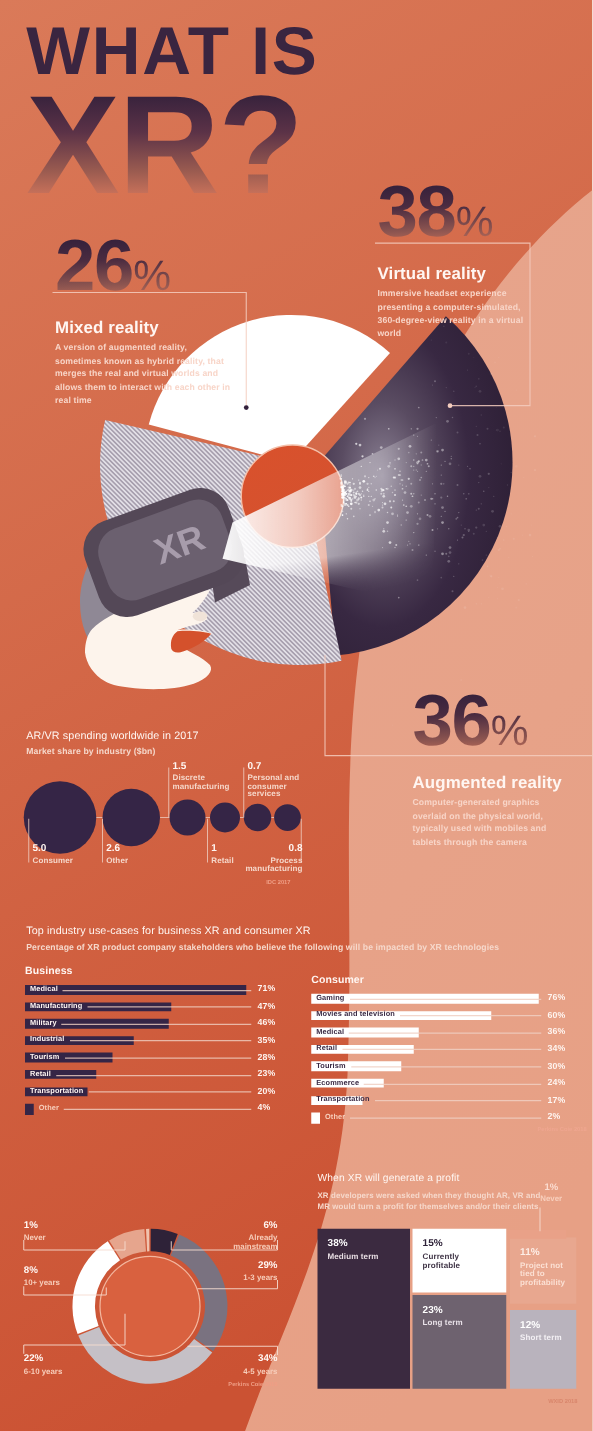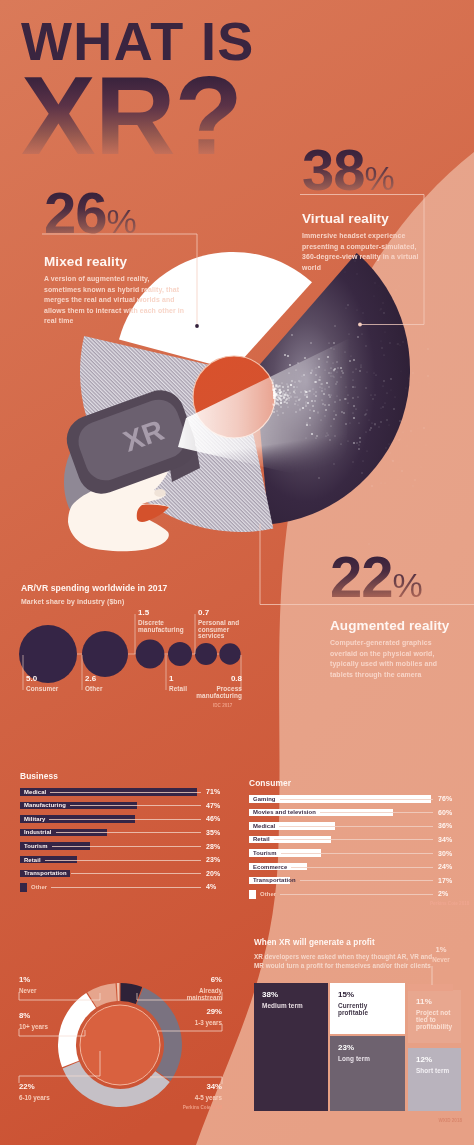--- a/index.html
+++ b/index.html
@@ -3,21 +3,21 @@
 <meta charset="utf-8">
 <style>
   *{box-sizing:border-box;margin:0;padding:0}
   html,body{width:474px;height:1145px}
   body{font-family:"Liberation Sans",sans-serif;overflow:hidden}
   .page{position:relative;width:474px;height:1145px;overflow:hidden}
   svg.bg,svg.conn,svg.ill{position:absolute;left:0;top:0;width:474px;height:1145px}
   svg.conn{z-index:3;pointer-events:none}
   svg.chartA{position:absolute;left:0;top:0;width:474px;height:1145px;z-index:3}
   .sec{position:absolute;z-index:4}
-  .sectitle{font-size:8.6px;font-weight:700;color:#fff6f2;letter-spacing:0.1px}
+  .sectitle{font-size:8.6px;font-weight:400;color:#fff6f2;letter-spacing:0.1px}
   .secsub{font-size:6.9px;font-weight:700;color:#f6d8cb;letter-spacing:0.1px;margin-top:5px}
   .secA{left:21px;top:583px}
   svg.chartD{position:absolute;left:0;top:0;width:474px;height:1145px;z-index:4}
   .secD{left:254px;top:938px;width:200px}
   .secD .sectitle{font-size:8.2px}
   .secD .secsub{margin-top:5px;width:182px;font-size:6.3px;line-height:9.4px}
   .tmap{position:absolute;left:0;top:0;z-index:4}
   .tcell{position:absolute;padding:7px 0 0 8px}
   .tcell .tv{display:block;font-size:8px;font-weight:700;letter-spacing:0.1px}
   .tcell .tn{display:block;font-size:6.4px;font-weight:700;margin-top:3px;letter-spacing:0.1px}
@@ -643,21 +643,21 @@
     <div class="sttl">Mixed reality</div>
     <div class="sdesc">A version of augmented reality, sometimes known as hybrid reality, that merges the real and virtual worlds and allows them to interact with each other in real time</div>
   </div>
   <div class="stat s38">
     <div class="bignum"><span class="num">38</span><span class="sym">%</span></div>
     <div class="rule"></div>
     <div class="sttl">Virtual reality</div>
     <div class="sdesc">Immersive headset experience presenting a computer-simulated, 360-degree-view reality in a virtual world</div>
   </div>
   <div class="stat s36">
-    <div class="bignum"><span class="num">22</span><span class="sym">%</span></div>
+    <div class="bignum"><span class="num">36</span><span class="sym">%</span></div>
     <div class="rule"></div>
     <div class="sttl">Augmented reality</div>
     <div class="sdesc">Computer-generated graphics overlaid on the physical world, typically used with mobiles and tablets through the camera</div>
   </div>
 
 <div class="sec secA">
   <div class="sectitle">AR/VR spending worldwide in 2017</div>
   <div class="secsub">Market share by industry ($bn)</div>
 </div>
 <svg class="chartA" viewBox="0 0 474 1145">
@@ -698,20 +698,24 @@
     </div>
 <div class="blab bl4">
       <span class="bv">0.7</span>
       <span class="bn">Personal and consumer services</span>
     </div>
 <div class="blab bl5">
       <span class="bv">0.8</span>
       <span class="bn">Process manufacturing</span>
     </div>
 <div class="srcA">IDC 2017</div>
+<div class="sec secB">
+  <div class="sectitle">Top industry use-cases for business XR and consumer XR</div>
+  <div class="secsub">Percentage of XR product company stakeholders who believe the following will be impacted by XR technologies</div>
+</div>
 <div class="barcol barB">
   <div class="colhead">Business</div>
   <div class="rows" id="rowsB">
         <div class="brow">
           <div class="bar" style="width: 176.79px;"></div>
           <div class="blabel">Medical</div>
           <div class="bline" style="left: 30px; width: 151px;"></div>
           <div class="bpct">71%</div>
         </div>
         <div class="brow">

